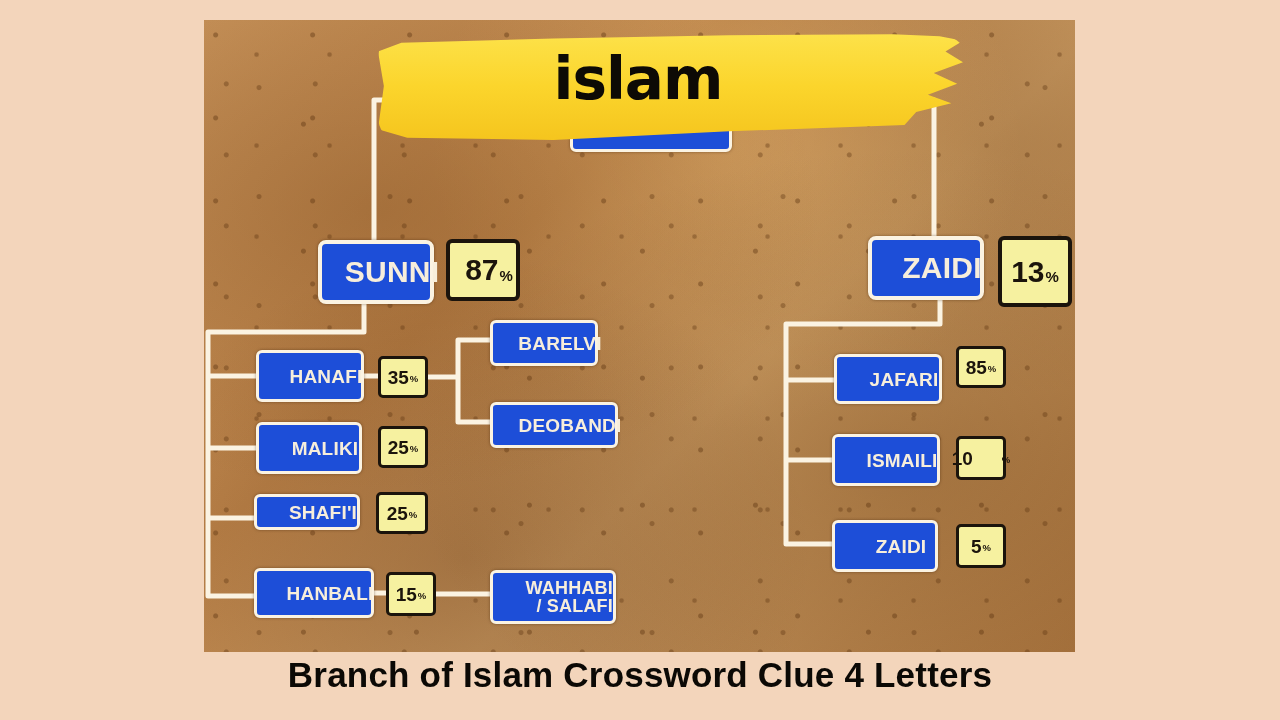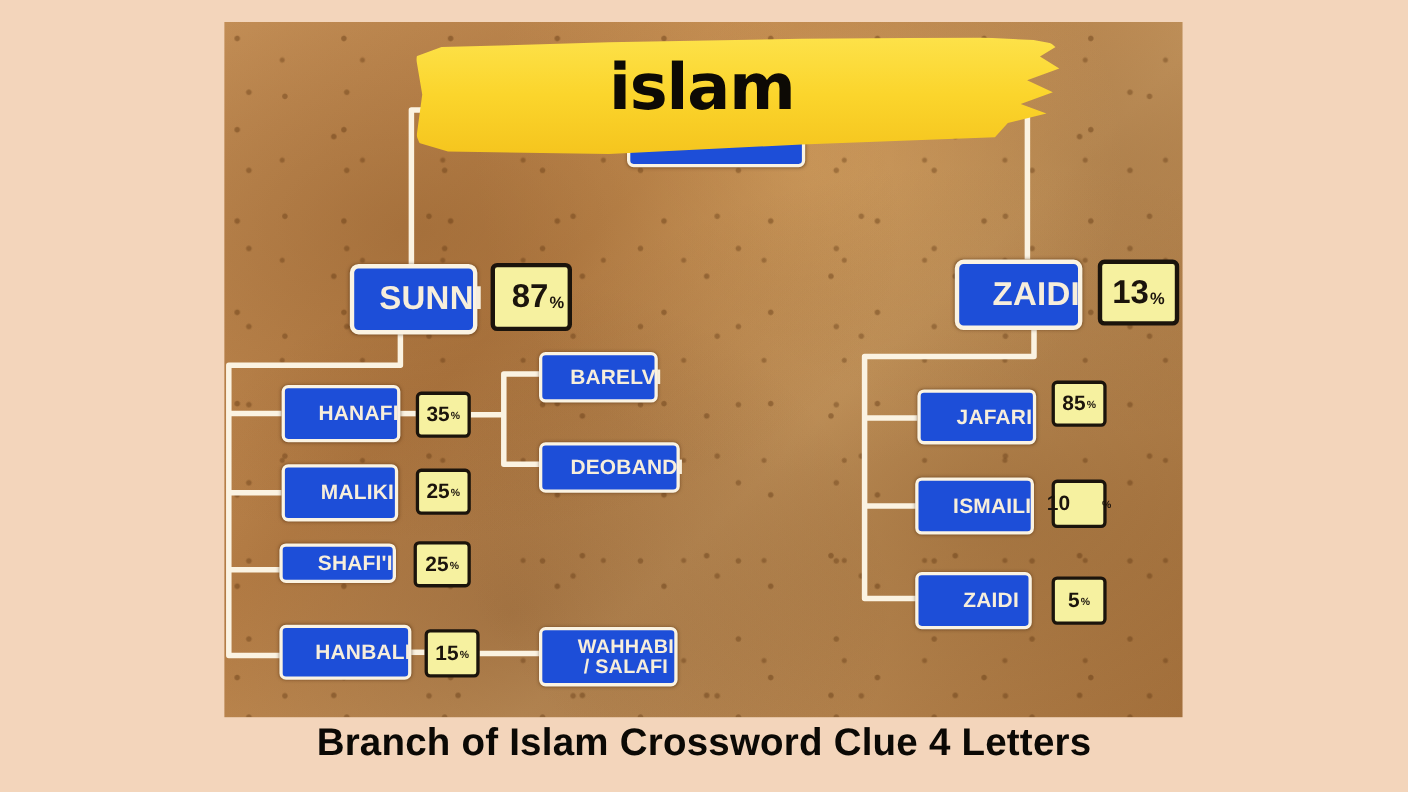--- a/index.html
+++ b/index.html
@@ -176,21 +176,21 @@
     <span>SUNNI</span>
   </div>
   <div class="pct big" style="left:446px; top:239px; width:74px; height:62px;padding-left:12px;">
     <span>87</span>
       <span class="sym">%</span>
   </div>
 
   <div class="node big" style="left:868px; top:236px; width:116px; height:64px;">
     <span>ZAIDI</span>
   </div>
-  <div class="pct big" style="left:998px; top:236px; width:74px; height:60px;">
+  <div class="pct big" style="left:998px; top:236px; width:74px; height:71px;">
     <span>13</span>
       <span class="sym">%</span>
   </div>
 
   <div class="node small" style="left:256px; top:350px; width:108px; height:52px;">
     <span>HANAFI</span>
   </div>
   <div class="pct small" style="left:378px; top:356px; width:50px; height:42px;">
     <span>35</span>
       <span class="sym">%</span>
@@ -220,21 +220,21 @@
   </div>
 
   <div class="node small" style="left:254px; top:568px; width:120px; height:50px;">
     <span>HANBALI</span>
   </div>
   <div class="pct small" style="left:386px; top:572px; width:50px; height:44px;">
     <span>15</span>
       <span class="sym">%</span>
   </div>
 
-  <div class="node two-line" style="left:490px; top:570px; width:126px; height:54px;">
+  <div class="node two-line" style="left:490px; top:570px; width:126px; height:54px;align-items:flex-end;">
     <span>WAHHABI</span>
     <span>/ SALAFI</span>
   </div>
 
   <div class="node small" style="left:834px; top:354px; width:108px; height:50px;">
     <span>JAFARI</span>
   </div>
   <div class="pct small" style="left:956px; top:346px; width:50px; height:42px;">
     <span>85</span>
       <span class="sym">%</span>

